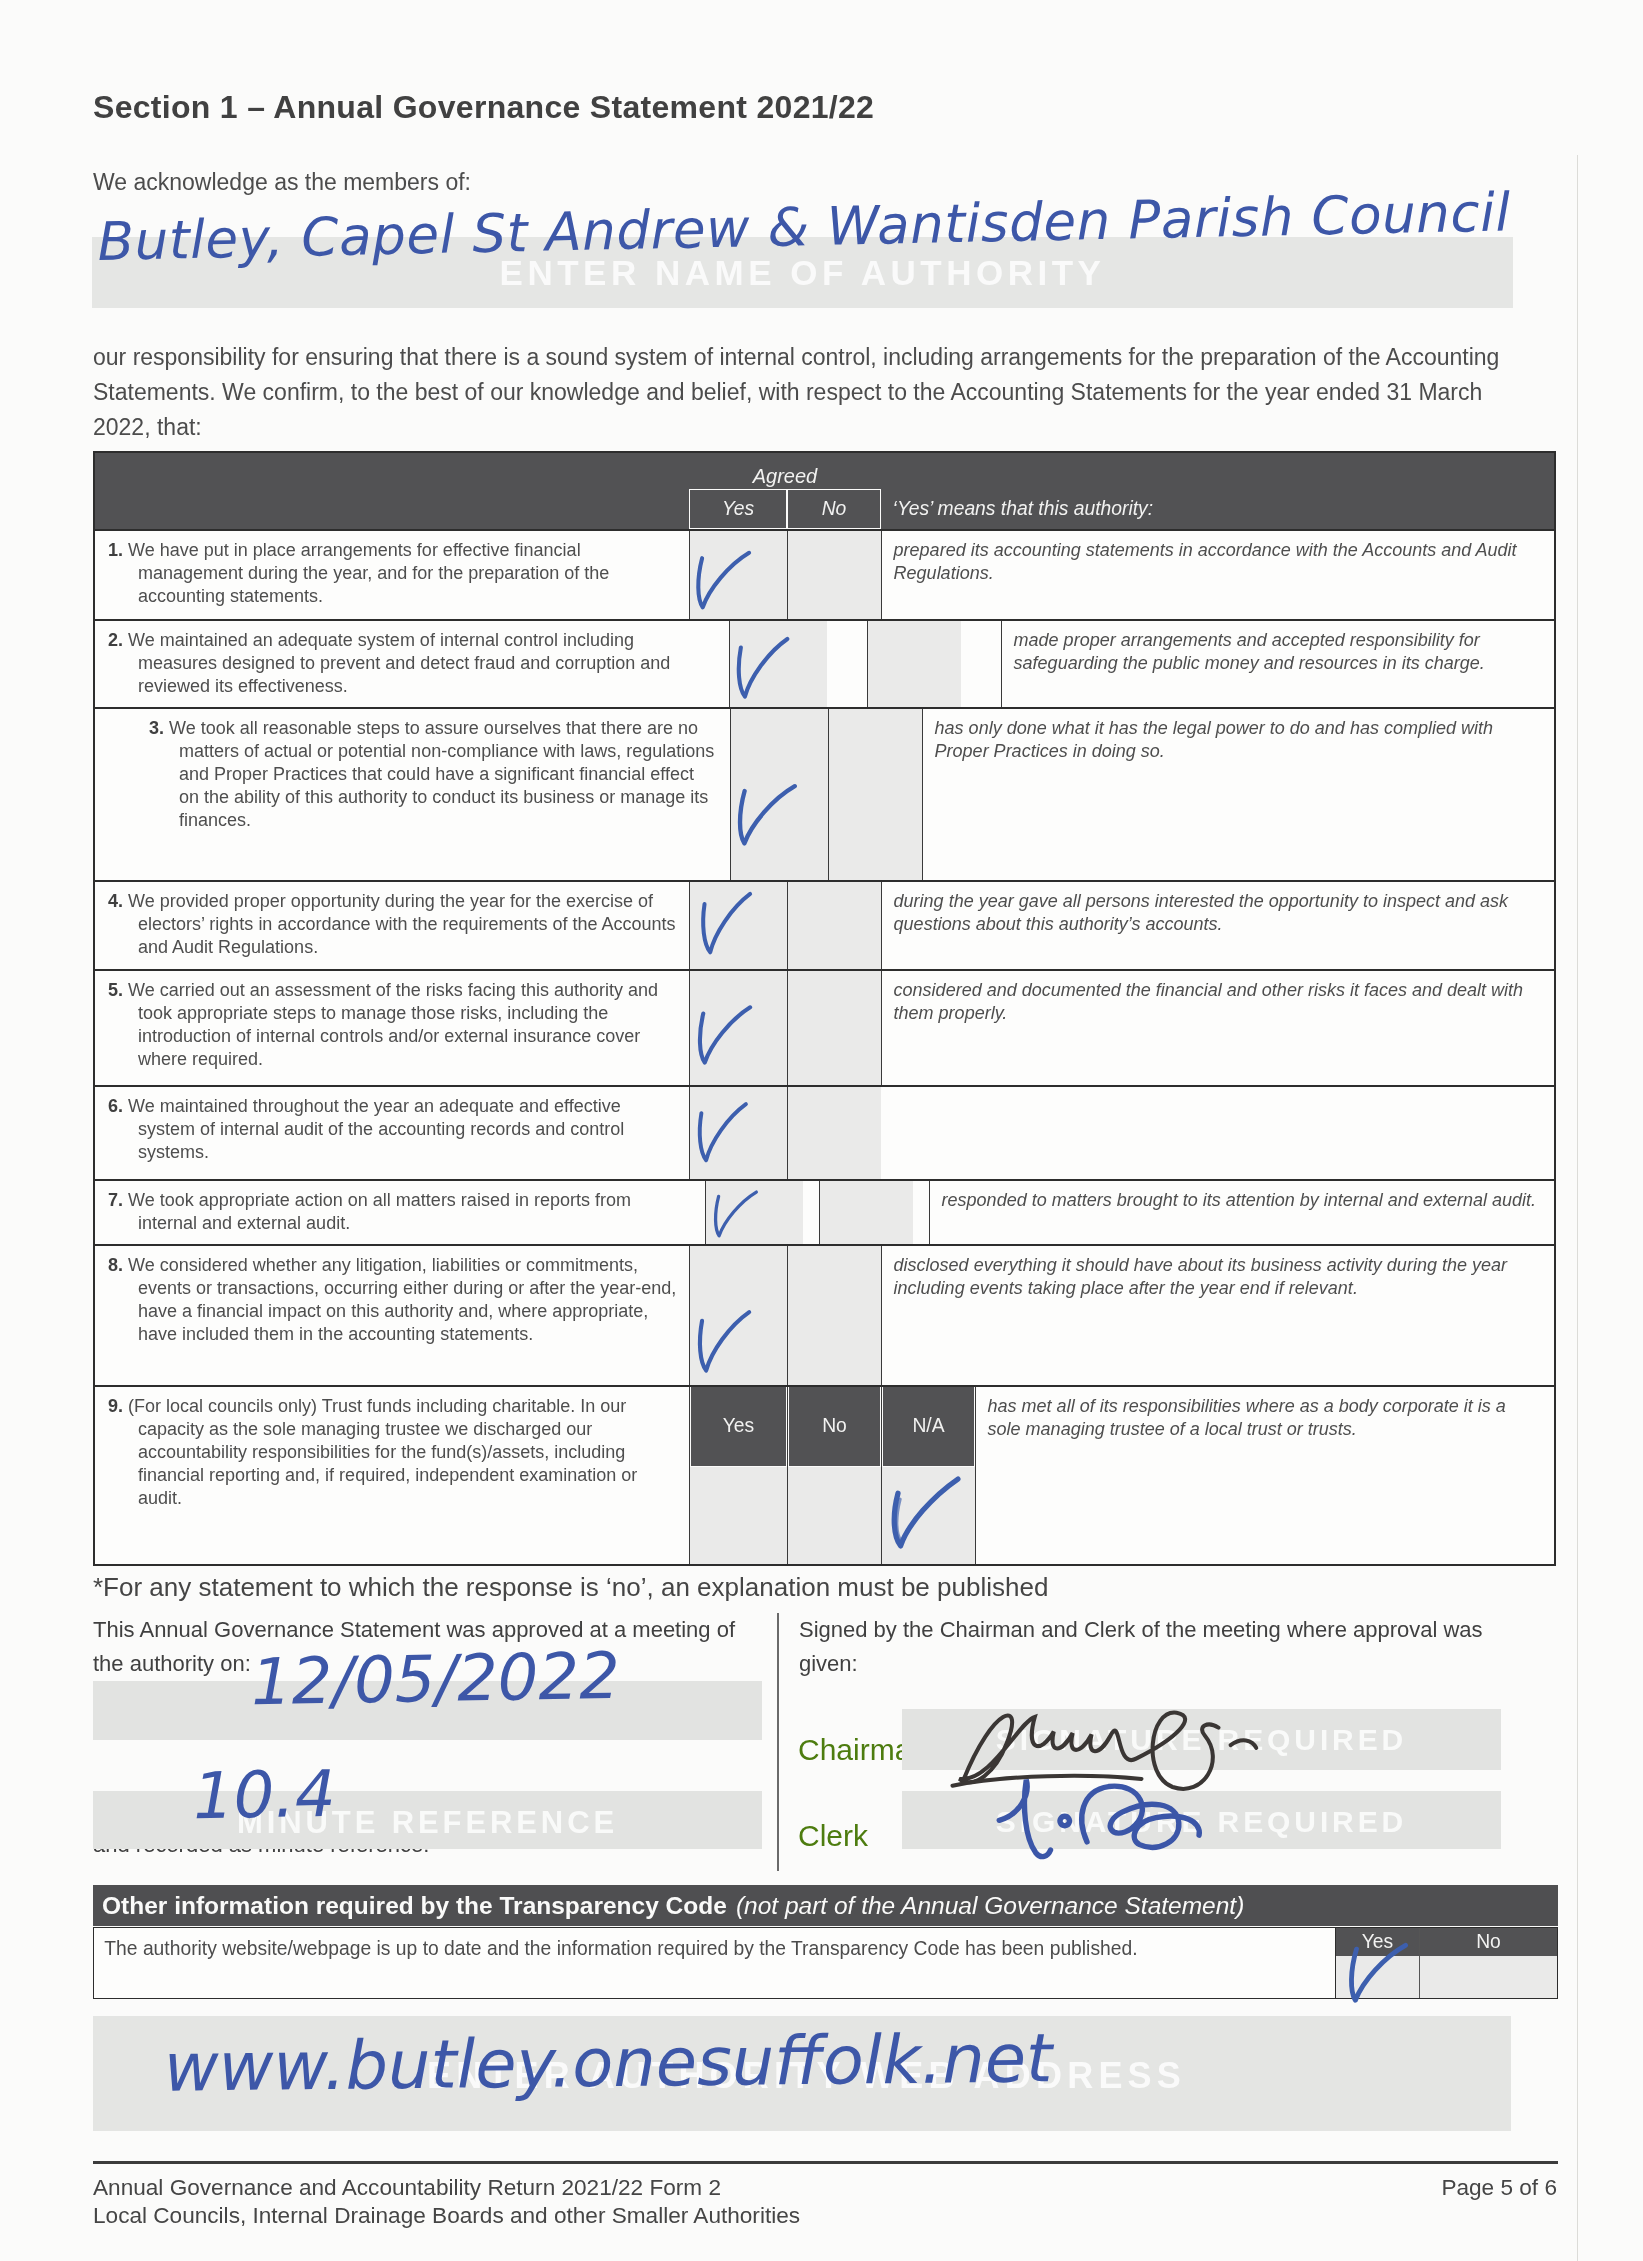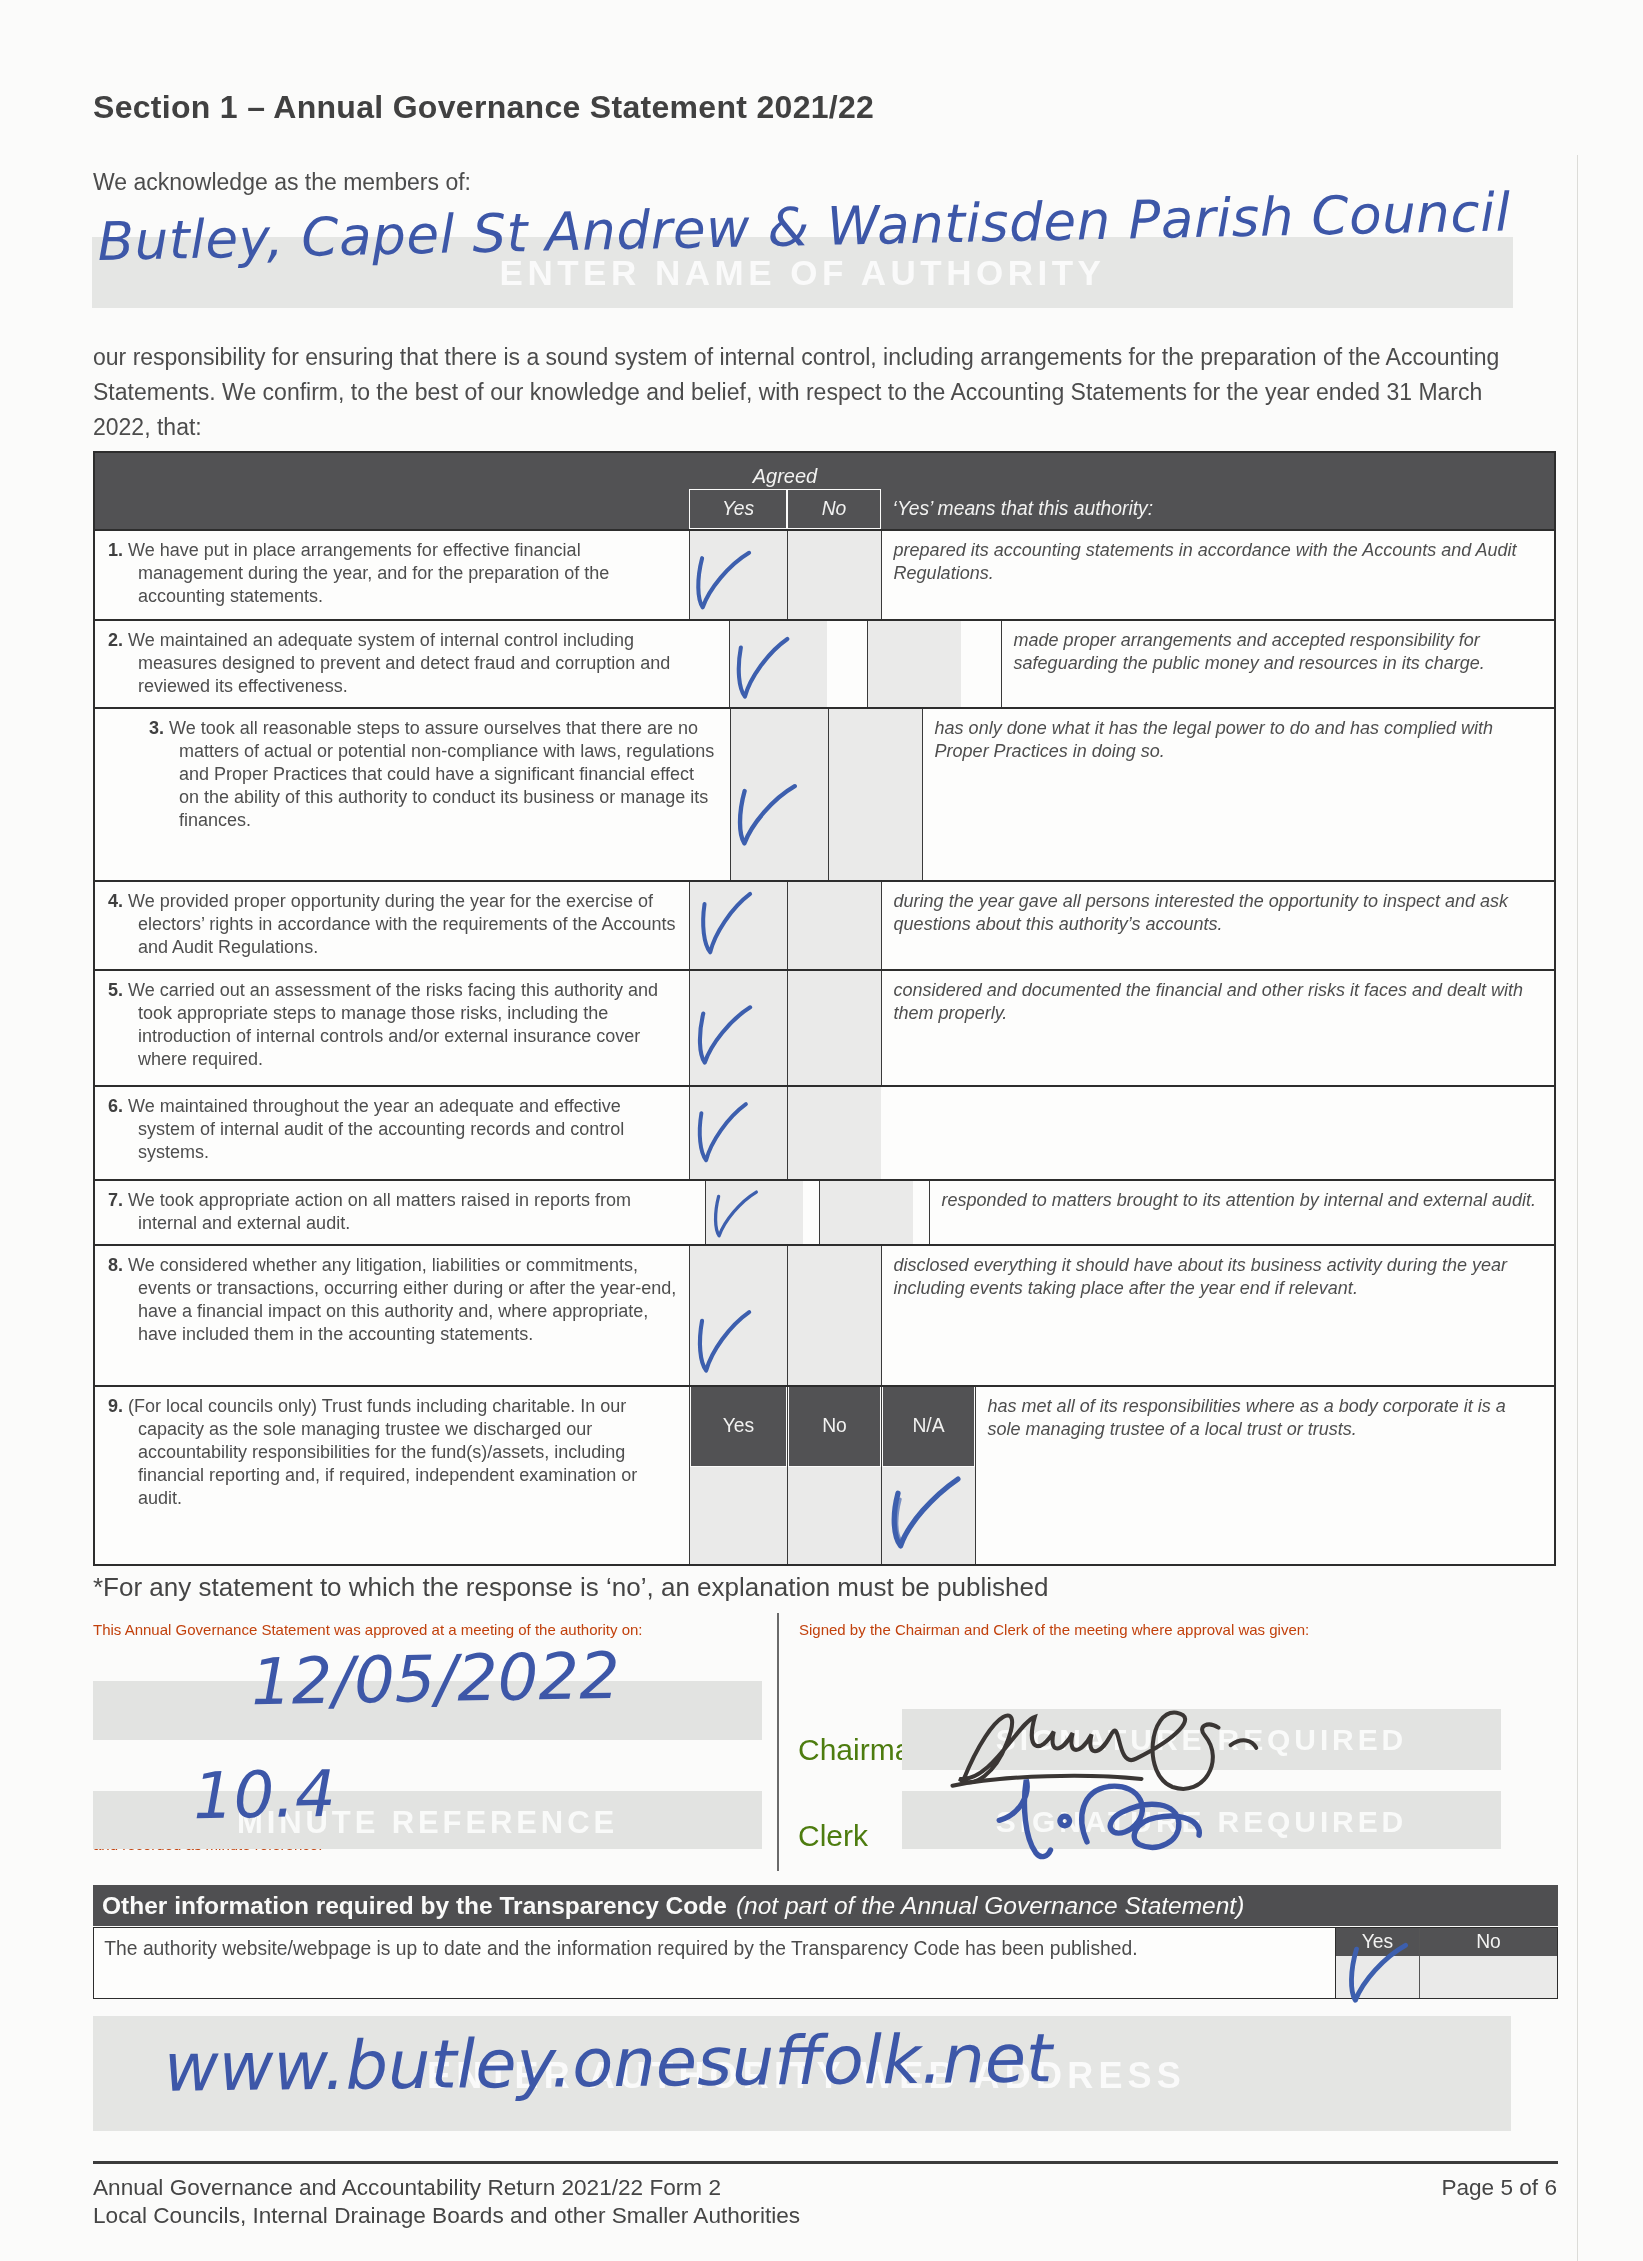--- a/index.html
+++ b/index.html
@@ -41,21 +41,21 @@
   .tick path{fill:none;stroke:#3d5fae;stroke-width:7;stroke-linecap:round;stroke-linejoin:round;}
   .col9{display:flex;flex-direction:column;}
   .sub9{height:79px;background:#525254;color:#f2f2f1;display:flex;align-items:center;justify-content:center;
         font-size:19.3px;border:1.9px solid #fbfbfa;border-top:none;}
   .body9{flex:1;position:relative;}
   .gb9{background:#eaeae9;}
 
   
   .footnote{left:93px;top:1572px;font-size:26px;color:#454545;}
   .vline{left:777px;top:1613px;width:1.9px;height:258px;background:#6a6a6a;}
-  .blocktext{font-size:15px;line-height:34px;color:#c2410c;}
+  .blocktext{font-size:22px;line-height:34px;color:#404040;}
   .greybox{background:#e2e3e1;}
   .date-box{left:93px;top:1681px;width:669px;height:59px;}
   .date-hand{left:251px;top:1642px;font-size:64px;transform:rotate(-1deg);}
   .minute-label{left:93px;top:1828px;}
   .minute-box{left:93px;top:1791px;width:669px;height:58px;}
   .minute-ghost{left:0;right:0;top:14px;text-align:center;font-size:31px;letter-spacing:3.9px;}
   .minute-hand{left:193px;top:1758px;font-size:64px;transform:rotate(-1deg);}
   .role{font-size:30px;color:#4d7c0f;text-align:right;}
   .chair-box{left:902px;top:1709px;width:599px;height:61px;}
   .clerk-box{left:902px;top:1791px;width:599px;height:58px;}

